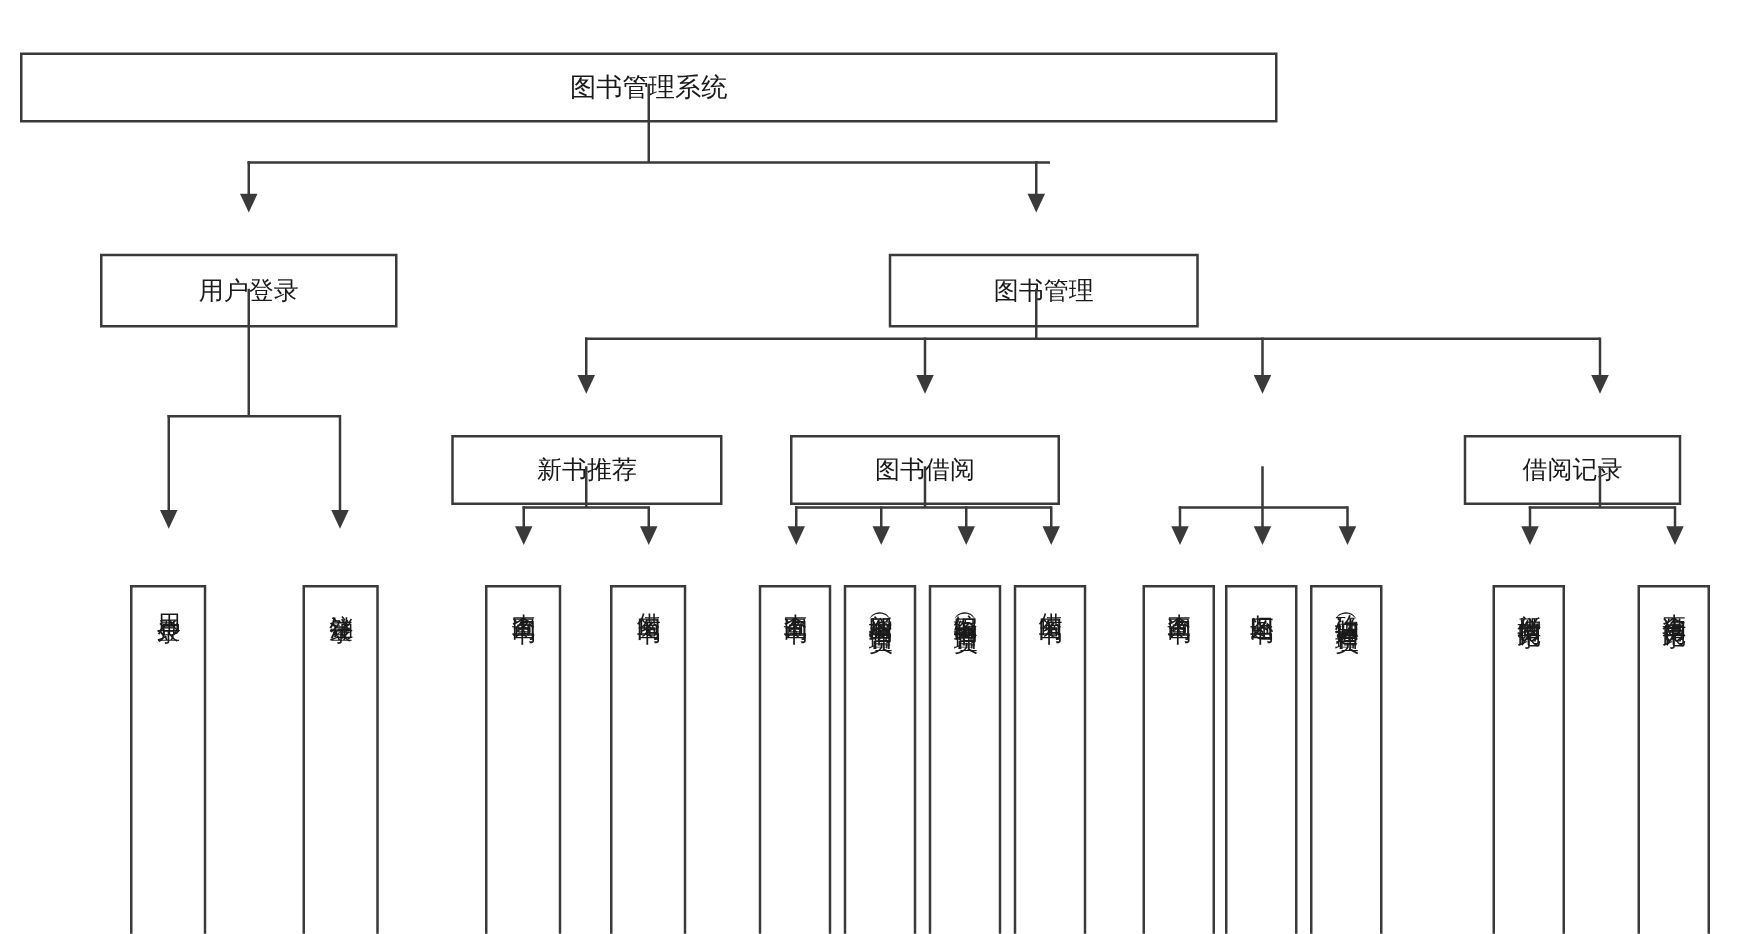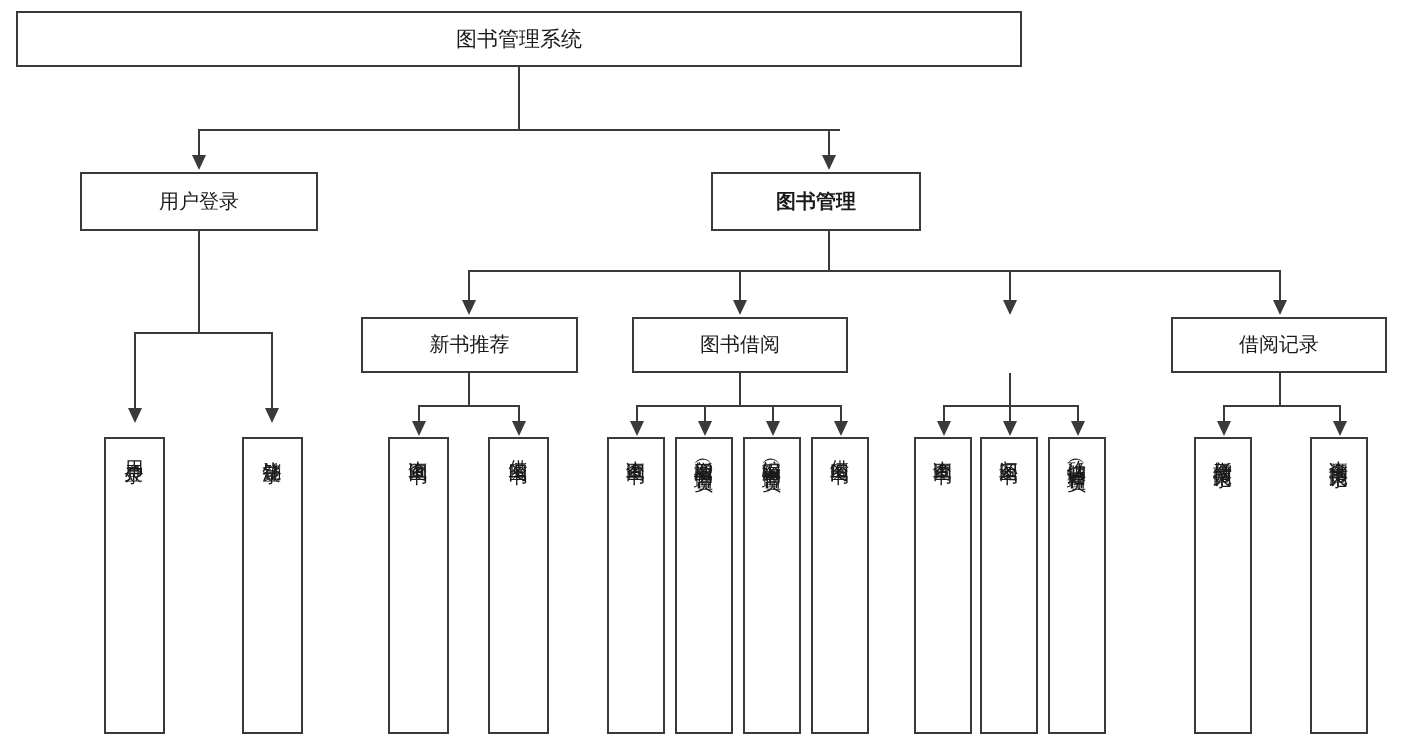--- a/index.html
+++ b/index.html
@@ -20,20 +20,21 @@
     position:absolute;
     box-sizing:border-box;
     background:#ffffff;
     border:2px solid #3a3a3a;
     display:flex;
     align-items:center;
     justify-content:center;
     color:#1a1a1a;
     line-height:1.18;
     text-align:center;
+    margin-top:31px;
   }
   .node.root{ font-size:21px; }
   .node.lvl2{ font-size:20px; }
   .node.lvl3{ font-size:20px; }
   
   .node.leaf{
     font-size:19px;
     padding:6px 2px;
     align-items:flex-start;
     justify-content:center;
@@ -84,21 +85,21 @@
   <div class="ln h" style="left:198px;top:129px;width:642px;"></div>
 
   <div class="ln v" style="left:198px;top:129px;height:28px;"></div>
   <div class="arrow" style="left:192px;top:155px;"></div>
   <div class="ln v" style="left:828px;top:129px;height:28px;"></div>
   <div class="arrow" style="left:822px;top:155px;"></div>
 
   <div class="node lvl2" style="left:80px;top:172px;width:238px;height:59px;">
     <span>用户登录</span>
   </div>
-  <div class="node lvl2" style="left:711px;top:172px;width:210px;height:59px;font-weight:bold;">
+  <div class="node lvl2" style="left:711px;top:172px;width:248px;height:59px;">
     <span>图书管理</span>
   </div>
 
   <div class="ln v" style="left:198px;top:231px;height:102px;"></div>
   <div class="ln h" style="left:134px;top:332px;width:138px;"></div>
   <div class="ln v" style="left:134px;top:332px;height:78px;"></div>
   <div class="arrow" style="left:128px;top:408px;"></div>
   <div class="ln v" style="left:271px;top:332px;height:78px;"></div>
   <div class="arrow" style="left:265px;top:408px;"></div>
 
@@ -112,21 +113,21 @@
   <div class="arrow" style="left:1003px;top:300px;"></div>
   <div class="ln v" style="left:1279px;top:270px;height:32px;"></div>
   <div class="arrow" style="left:1273px;top:300px;"></div>
 
   <div class="node lvl3" style="left:361px;top:317px;width:217px;height:56px;">
     <span>新书推荐</span>
   </div>
   <div class="node lvl3" style="left:632px;top:317px;width:216px;height:56px;">
     <span>图书借阅</span>
   </div>
-  <div class="node lvl3" style="left:1171px;top:317px;width:216px;height:56px;">
+  <div class="node lvl3" style="left:1171px;top:317px;width:174px;height:56px;">
     <span>借阅记录</span>
   </div>
 
   <div class="ln v" style="left:468px;top:373px;height:33px;"></div>
   <div class="ln h" style="left:418px;top:405px;width:101px;"></div>
   <div class="ln v" style="left:418px;top:405px;height:18px;"></div>
   <div class="arrow" style="left:412px;top:421px;"></div>
   <div class="ln v" style="left:518px;top:405px;height:18px;"></div>
   <div class="arrow" style="left:512px;top:421px;"></div>
 

